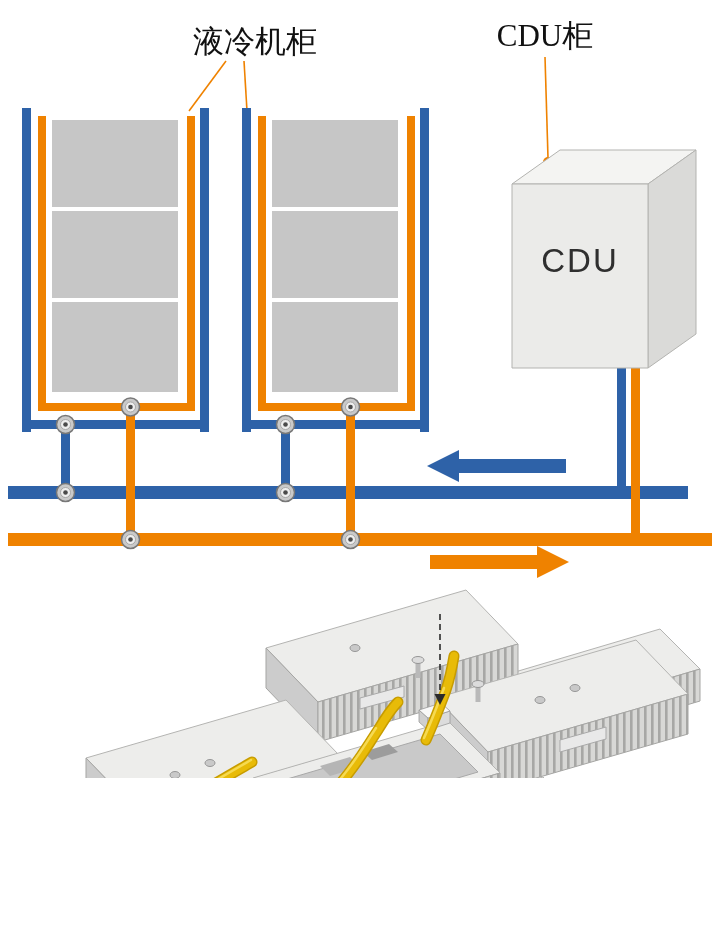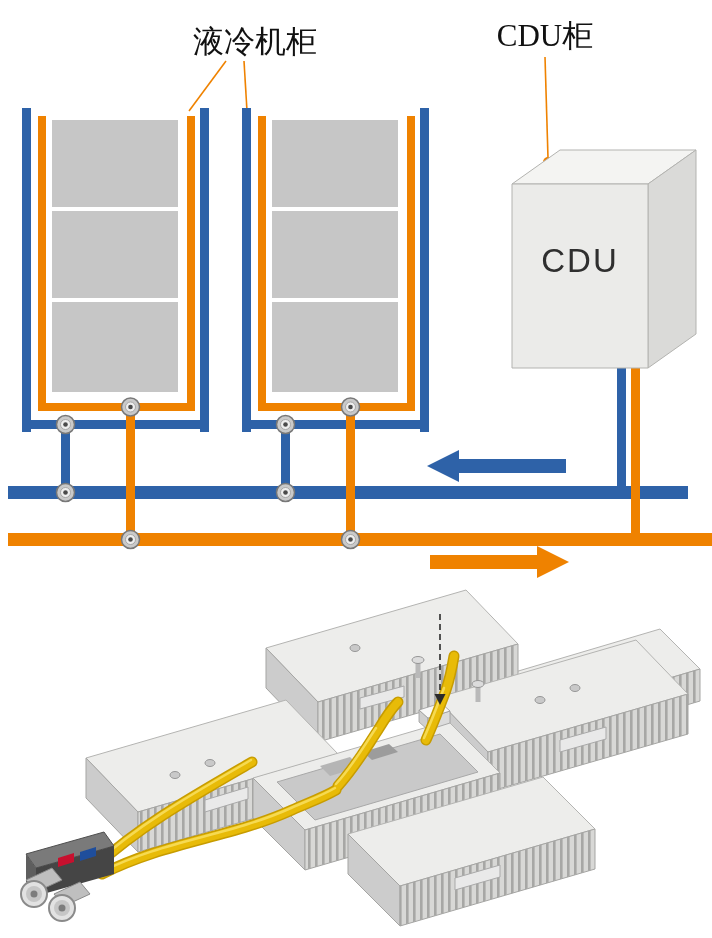--- a/index.html
+++ b/index.html
@@ -1,16 +1,16 @@
 <!DOCTYPE html>
 <html><head>
 <meta charset="utf-8">
 <style>
   html,body{margin:0;padding:0;background:#ffffff;}
-  .canvas{position:relative;width:712px;height:938px;background:#ffffff;overflow:hidden;
+  .canvas{position:relative;width:712px;height:778px;background:#ffffff;overflow:hidden;
           font-family:"Liberation Sans",sans-serif;}
   svg{display:block;}
   .cn-label{font-family:"Liberation Serif",serif;font-size:31px;fill:#111111;}
   .cdu-text{font-family:"Liberation Sans",sans-serif;font-size:33px;fill:#2f2f2f;letter-spacing:2px;}
   .top-face{fill:#ededeb;stroke:#b4b4b2;stroke-width:1;}
   .end-face{fill:#cccccc;stroke:#a5a5a3;stroke-width:1;}
   .fin-face{fill:url(#fins);stroke:#a5a5a3;stroke-width:1;}
   .plate{fill:#e9e9e9;stroke:#a9a9a9;stroke-width:1;}
   .knob{fill:#c9c9c9;stroke:#979797;stroke-width:1;}
 </style>

